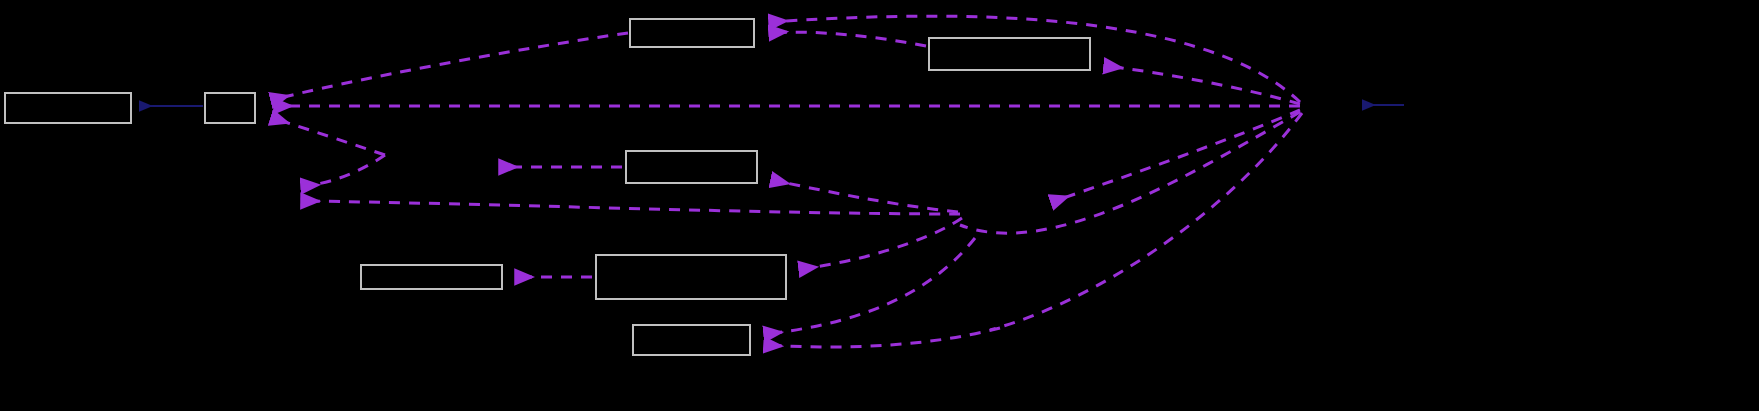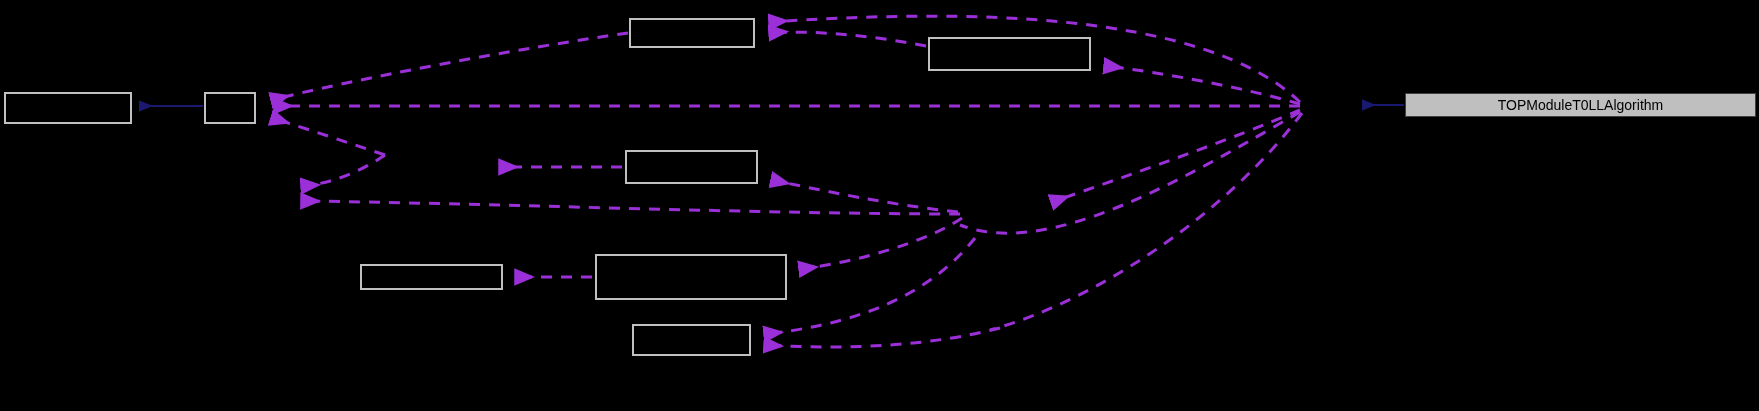--- a/index.html
+++ b/index.html
@@ -166,17 +166,14 @@
   </div>
 
   <div class="node-box" style="left:595px; top:254px; width:192px; height:46px;">
     <span class="node-label"></span>
   </div>
 
   <div class="node-box" style="left:632px; top:324px; width:119px; height:32px;">
     <span class="node-label"></span>
   </div>
 
-  <div class="node-box highlight" style="left:1405px; top:93px; width:351px; height:24px;">
-    <span class="node-label">TOPModuleT0LLAlgorithm</span>
-  </div>
 
 </div>
 
 </body></html>

